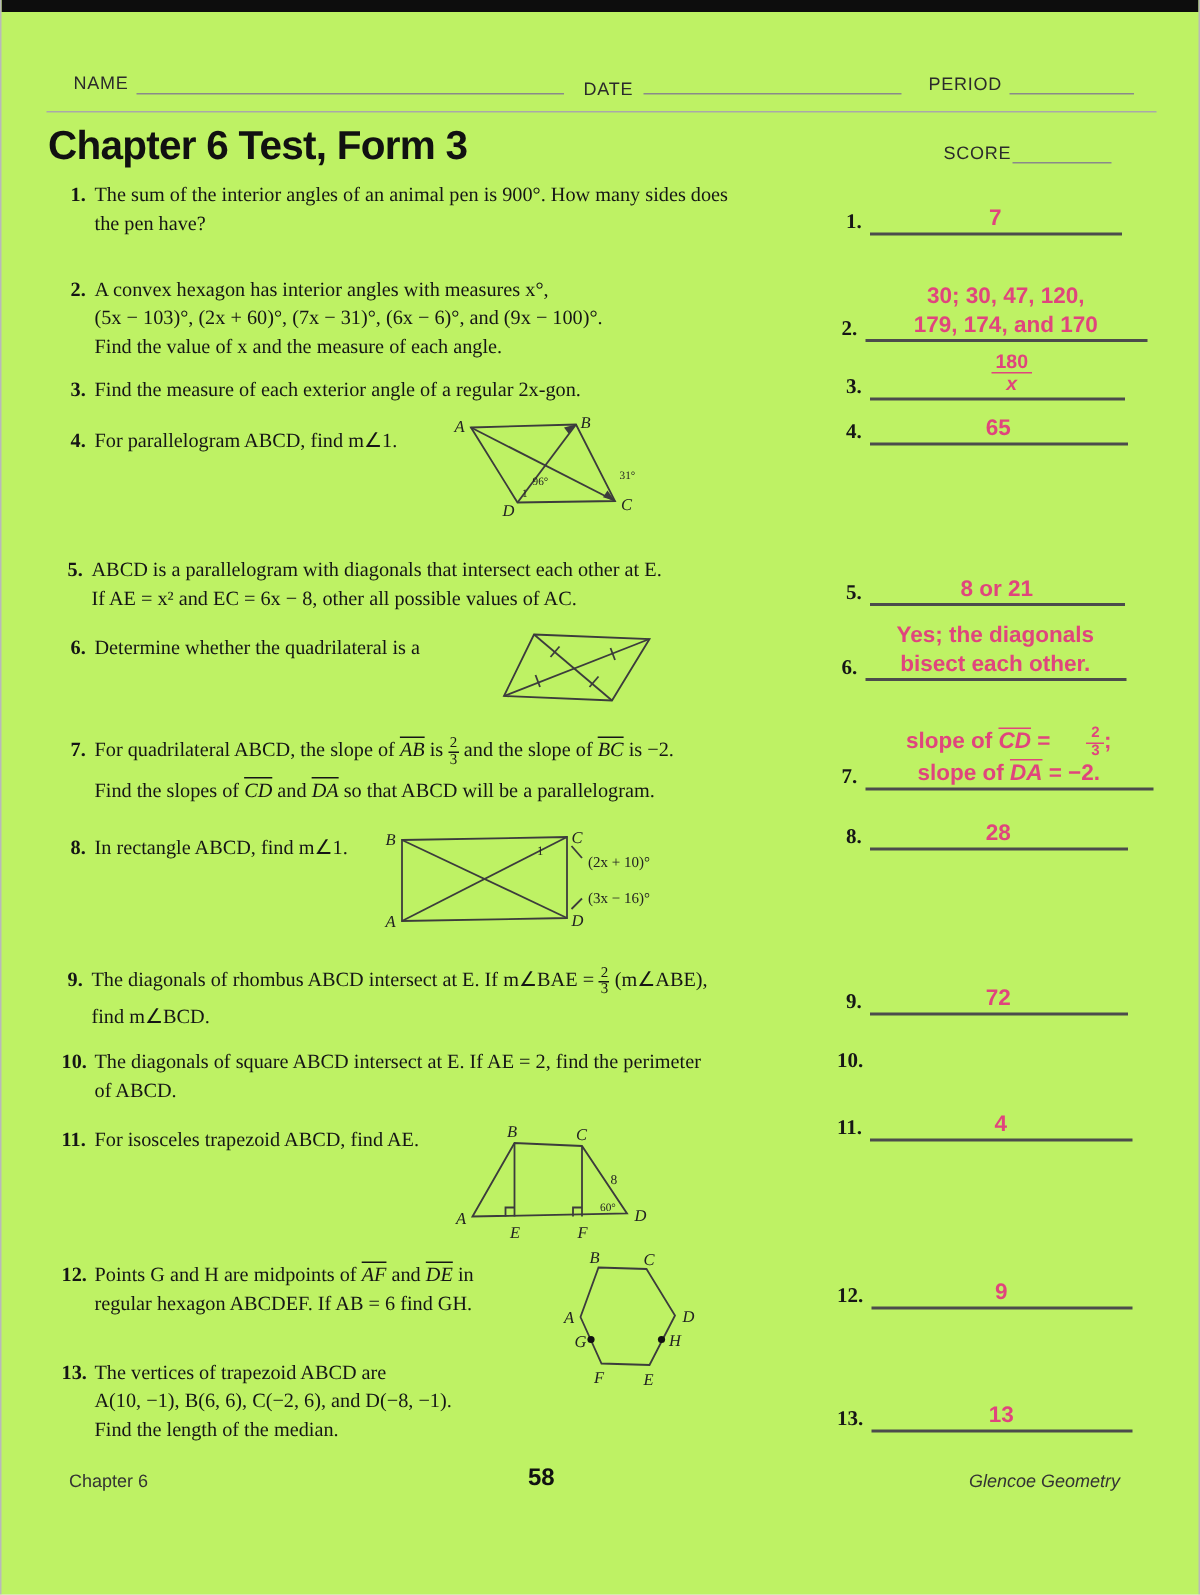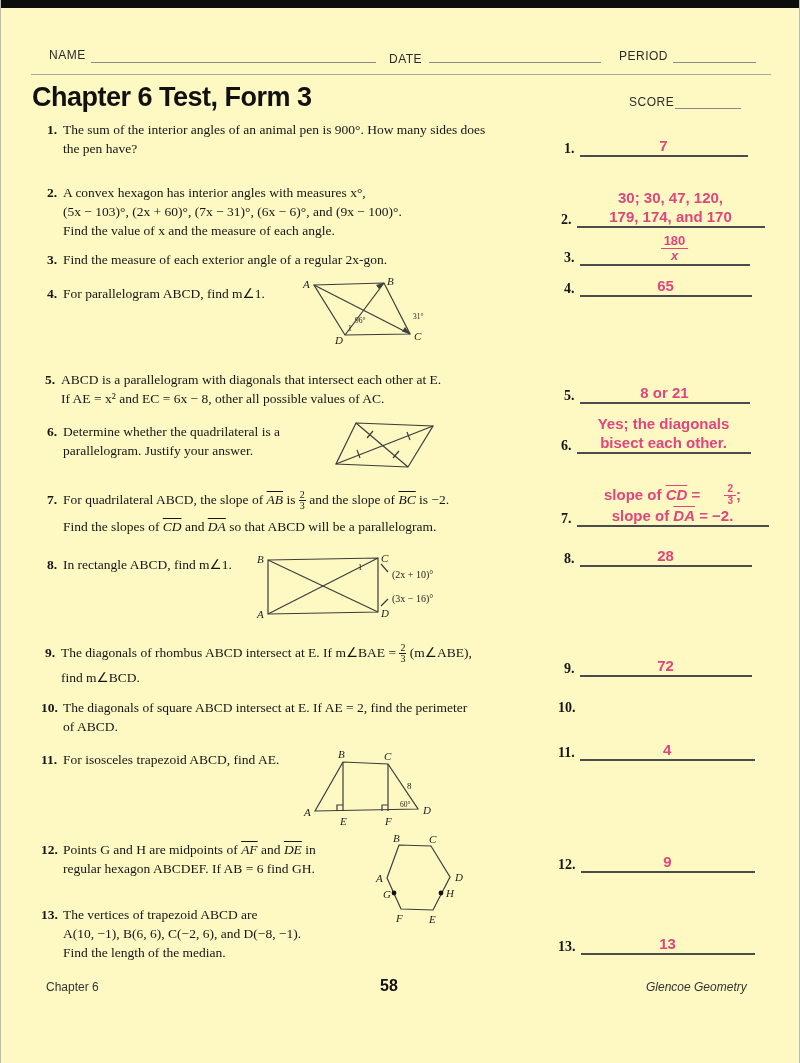--- a/index.html
+++ b/index.html
@@ -1,16 +1,16 @@
 <!DOCTYPE html>
 <html><head>
 <meta charset="utf-8">
 <style>
   html,body{margin:0;padding:0;background:#e8e8e8;}
-  .page{position:relative;width:800px;height:1063px;background:#fef9c3;overflow:hidden;
+  .page{position:relative;width:800px;height:1063px;background:#bef264;overflow:hidden;
         font-family:"Liberation Serif",serif;color:#161616;
         border-left:1px solid #b9b9b9;border-right:1px solid #b9b9b9;box-sizing:border-box;}
   .topbar{position:absolute;left:0;top:0;width:100%;height:8px;background:#0d0d0d;}
 
   
   .hdr{position:absolute;font-family:"Liberation Sans",sans-serif;font-size:12px;color:#2b2b2b;letter-spacing:.5px;}
   .hline{position:absolute;border-bottom:1.5px solid #8a8a8a;height:1px;}
   .divider{position:absolute;left:30px;top:74px;width:740px;border-bottom:1.5px solid #a9a9a9;}
 
   .title{position:absolute;left:31px;top:82px;font-family:"Liberation Sans",sans-serif;
@@ -100,21 +100,20 @@
     <text class="ang" x="49" y="54" font-size="7.5">1</text>
   </svg>
 
   <div class="q" style="left:44px;top:370px;">
     <div class="qline"><span class="qnum">5.</span><span>ABCD is a parallelogram with diagonals that intersect each other at E.</span></div>
     <div class="qline"><span>If AE = x² and EC = 6x − 8, other all possible values of AC.</span></div>
   </div>
 
   <div class="q" style="left:46px;top:422px;">
     <div class="qline"><span class="qnum">6.</span><span>Determine whether the quadrilateral is a</span></div>
-    <div class="qline"><span>parallelogram. Justify your answer.</span></div>
   </div>
   <svg class="fig" style="left:331px;top:417px;" width="135" height="58">
     <g>
       <polygon points="24,6 101,9 76,50 4,47"></polygon>
       <line x1="24" y1="6" x2="76" y2="50"></line>
       <line x1="101" y1="9" x2="4" y2="47"></line>
       <line x1="35" y1="21" x2="41" y2="14"></line>
       <line x1="61" y1="41" x2="67" y2="34"></line>
       <line x1="75" y1="15" x2="78" y2="23"></line>
       <line x1="25" y1="33" x2="28" y2="41"></line>
@@ -270,15 +269,15 @@
     <span class="ansnum">12.</span>
     <span class="ansline" style="width:174px;"><span class="pink">9</span></span>
   </div>
 
   <div class="ansrow" style="left:557px;top:934px;">
     <span class="ansnum">13.</span>
     <span class="ansline" style="width:174px;"><span class="pink">13</span></span>
   </div>
 
   <span class="foot" style="left:45px;top:980px;">Chapter 6</span>
-  <span class="foot" style="left:379px;top:977px;font-weight:700;font-size:16px;color:#111;">58</span>
+  <span class="foot" style="left:351px;top:977px;font-weight:700;font-size:16px;color:#111;">58</span>
   <span class="foot" style="left:645px;top:980px;font-style:italic;width:110px;text-align:left;display:inline-block;">Glencoe Geometry</span>
 </div>
 
 </body></html>

